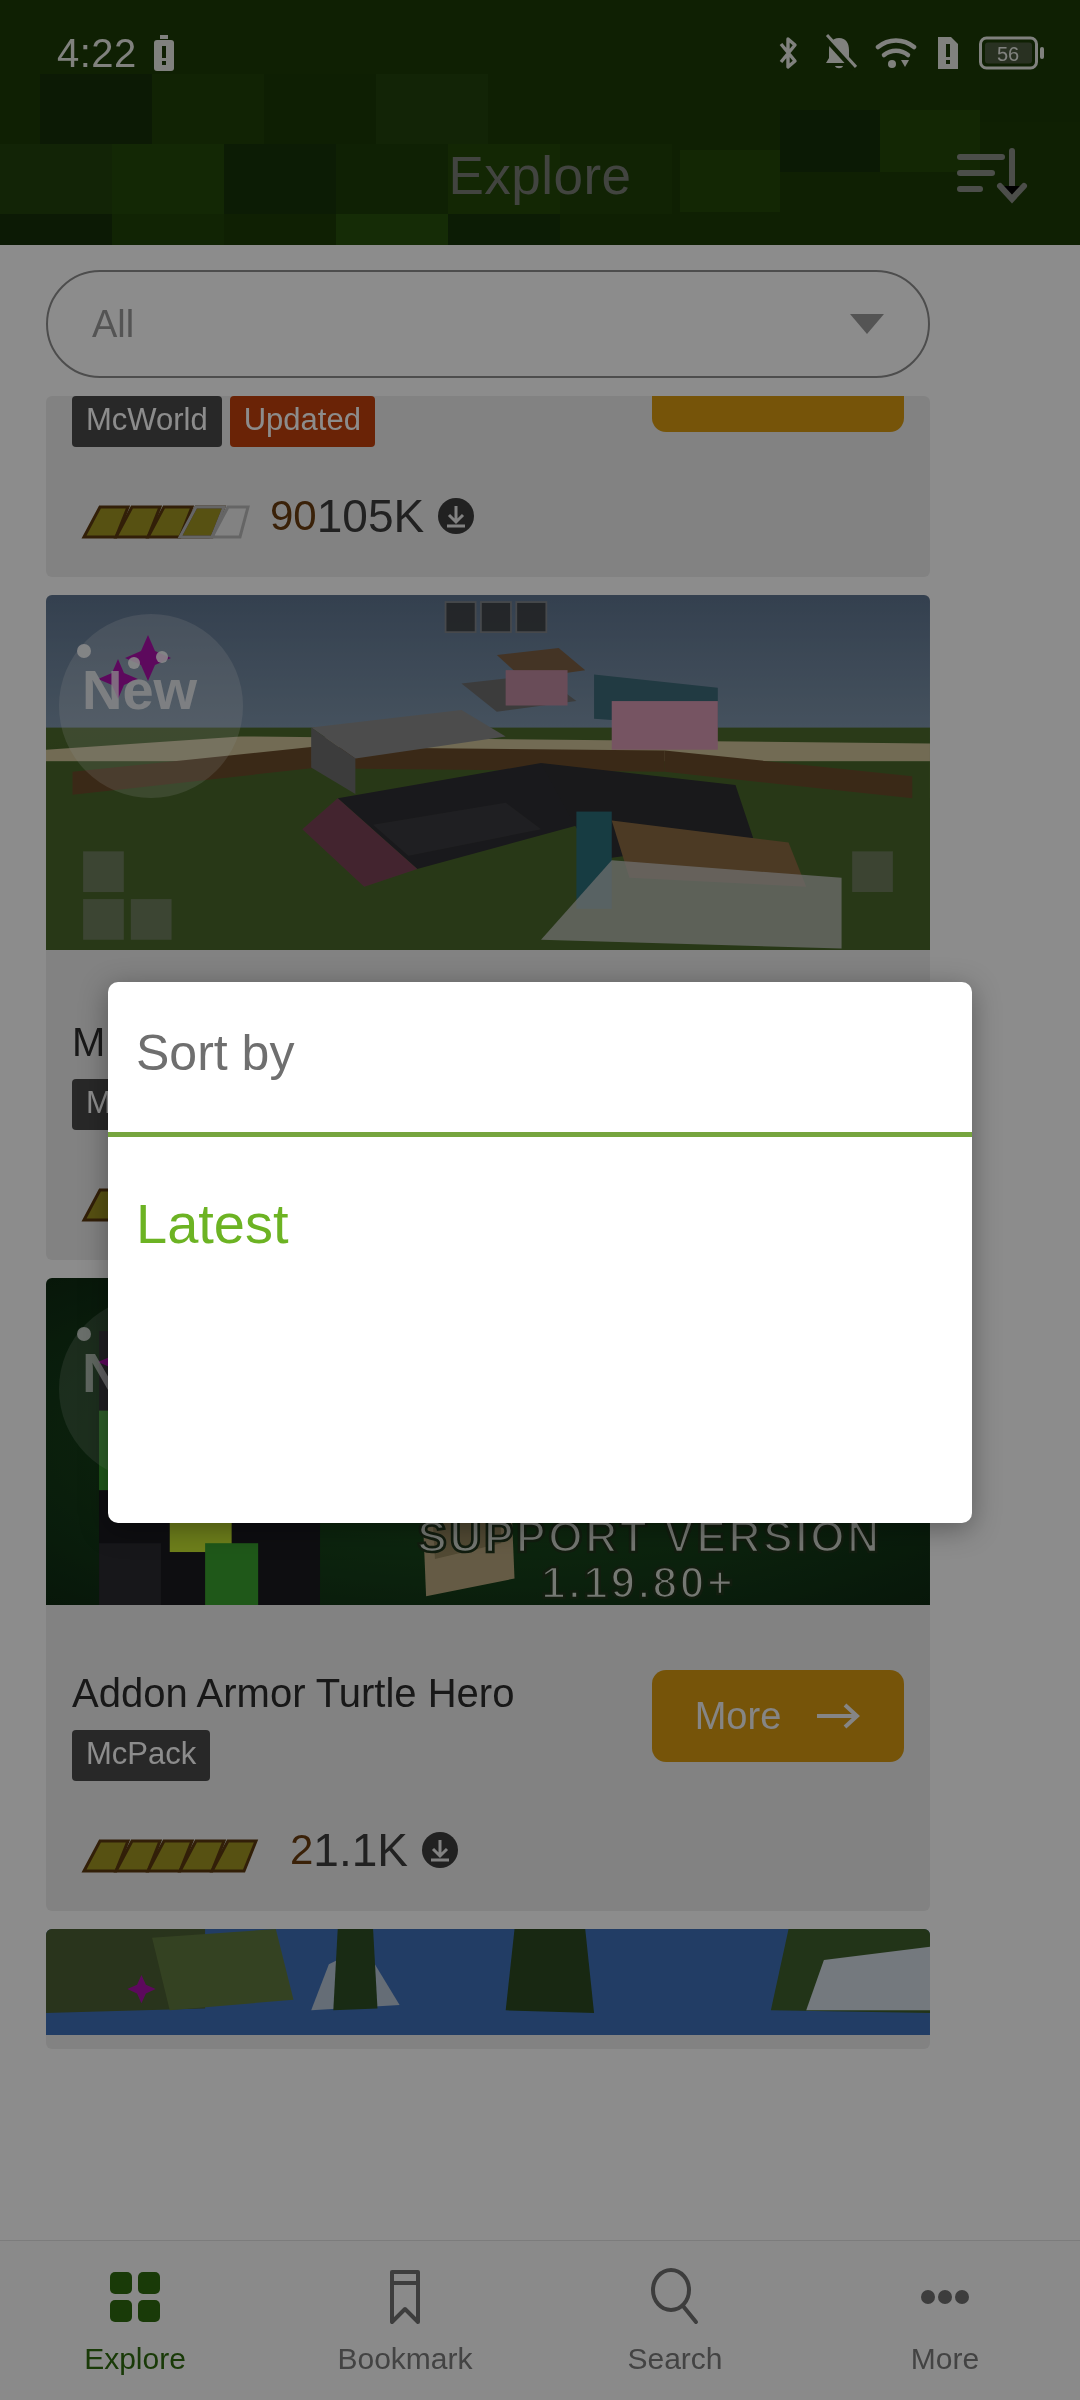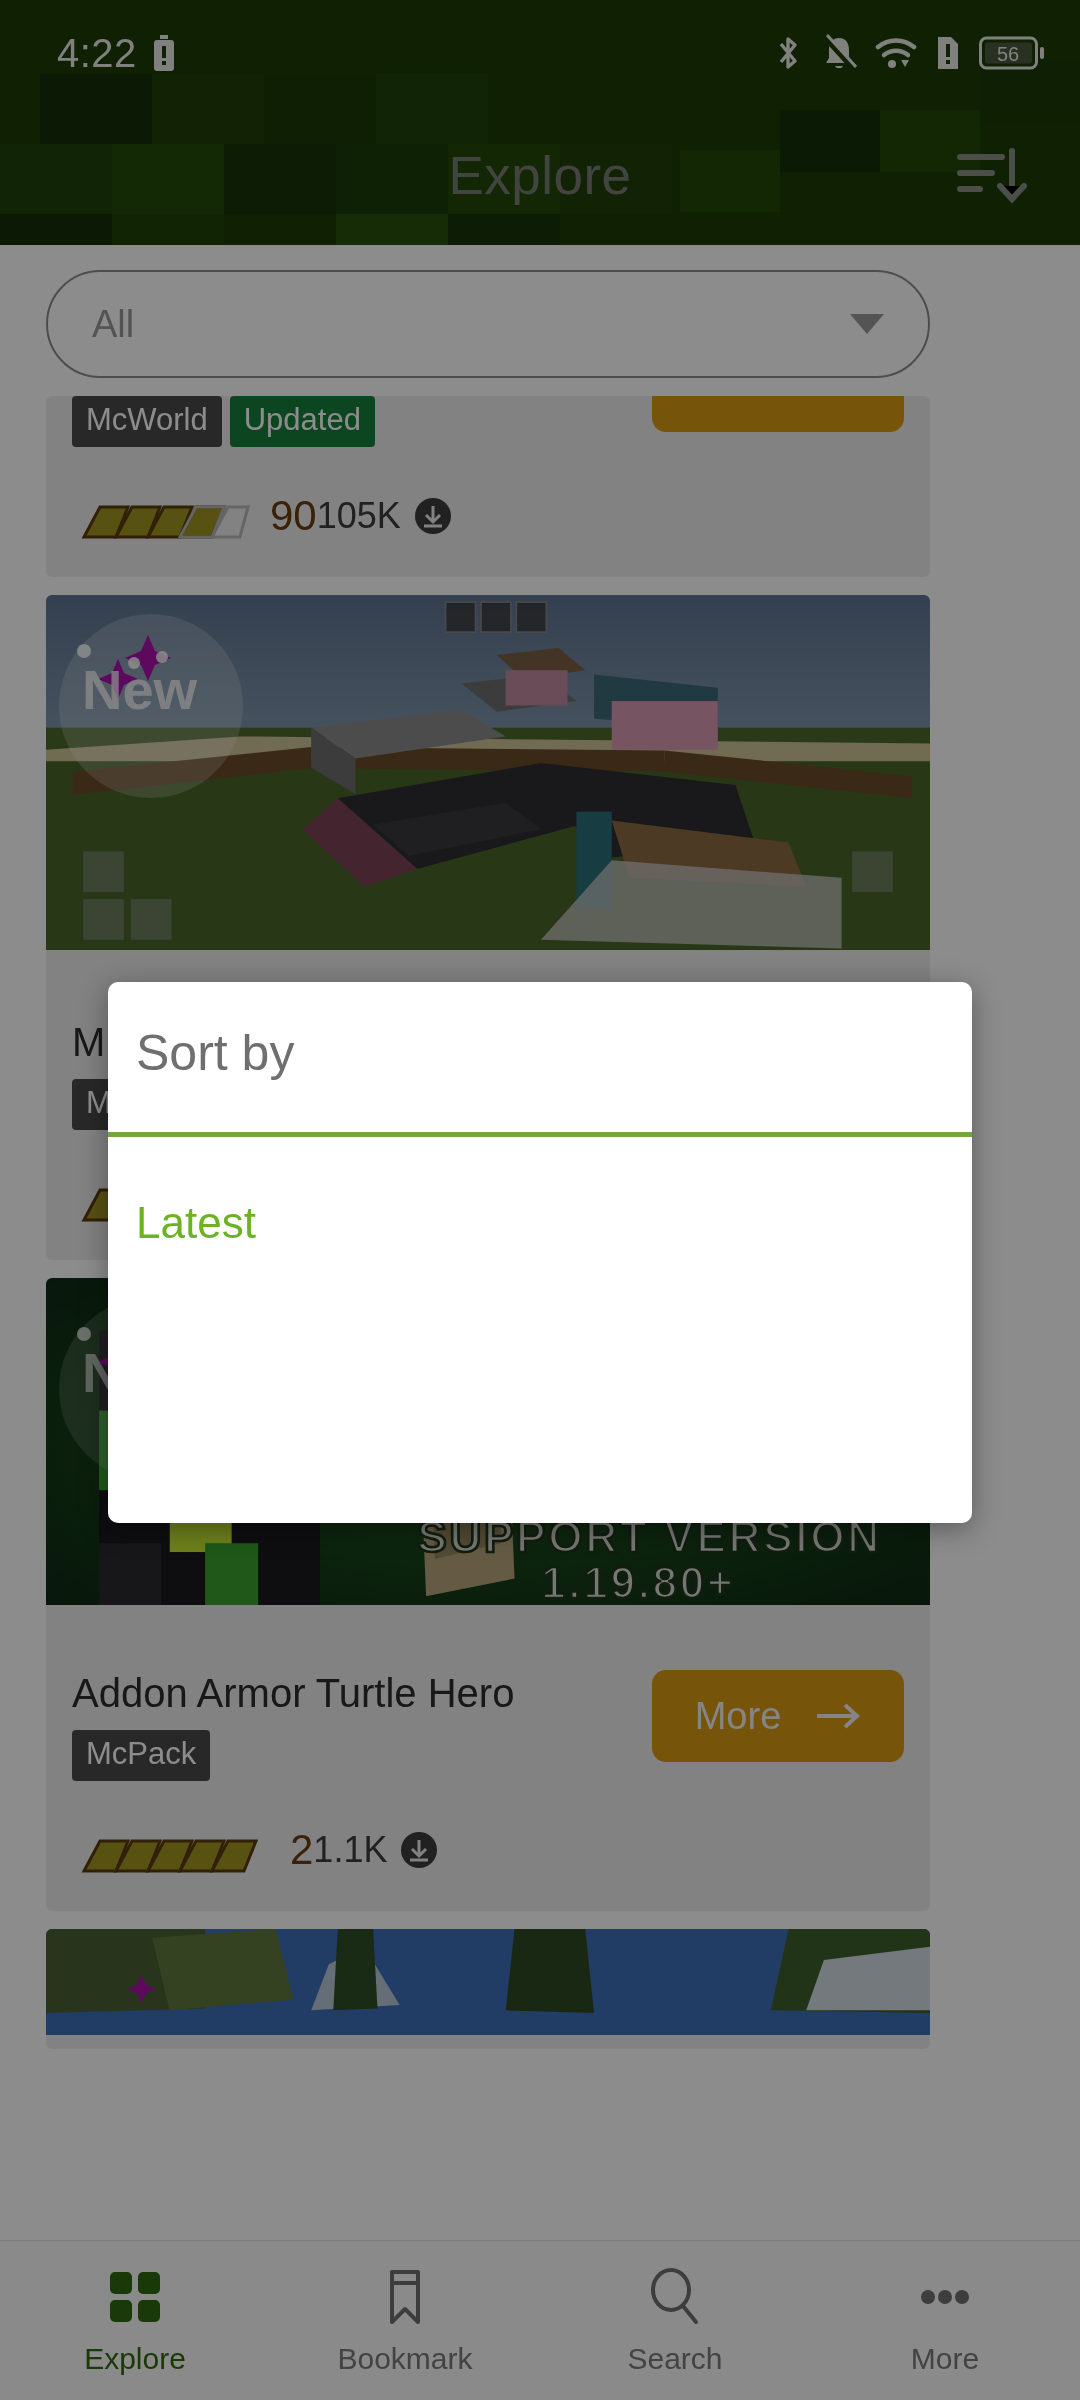--- a/index.html
+++ b/index.html
@@ -61,34 +61,34 @@
   .card{
     margin:18px 46px 0 46px; background:#ededed; border-radius:6px; overflow:hidden;
   }
   .card-img{ width:100%; position:relative; overflow:hidden; }
   .card-body{ padding:22px 26px 26px 26px; }
   .card-toprow{ display:flex; align-items:flex-start; justify-content:space-between; }
   .card-title{ font-size:40px; color:#2d2d2d; line-height:1.15; }
   .tags{ display:flex; gap:8px; margin-top:14px; }
   .tag{ font-size:31px; color:#ffffff; padding:6px 14px 9px 14px; border-radius:4px; }
   .tag.gray{ background:#4a4a4a; }
-  .tag.blue{ background:#15803d; }
+  .tag.blue{ background:#c2410c; }
   .tag.navy{ background:#23497f; }
   .more-btn{
     background:#d79a12; border-radius:14px; min-width:252px; height:92px;
     display:flex; align-items:center; justify-content:center; gap:34px;
     color:#f2f2f2; font-size:38px; flex:none;
   }
   .card-footrow{
     display:flex; align-items:center; 
     margin-top:34px;
   }
   .rating{ display:flex; align-items:center; gap:18px; }
   .rating-num{ font-size:42px; color:#6a3c10; }
-  .dl{ display:flex; align-items:center; gap:12px; font-size:36px; color:#3c3c3c; }
+  .dl{ display:flex; align-items:center; gap:12px; font-size:46px; color:#3c3c3c; }
 
   
   .new-badge{ position:absolute; left:10px; top:6px; width:230px; height:230px; }
 
   
   .bottomnav{
     position:absolute; left:0; bottom:0; width:1080px; height:160px;
     background:#fbfbfb; display:flex; align-items:center; z-index:3;
     border-top:1px solid #e2e2e2;
   }
@@ -107,21 +107,21 @@
     display:flex; flex-direction:column;
   }
   .dialog-title{
     padding:42px 0 0 28px; font-size:50px; color:#6f6f6f; flex:none;
     height:150px;
   }
   .dialog-divider{ height:5px; background:#76a53e; flex:none; }
   .dialog-list{ flex:1; padding:30px 0 0 28px; }
   .dialog-item{
     height:112px; display:flex; align-items:center;
-    font-size:44px; color:#9b9b9b;
+    font-size:56px; color:#9b9b9b;
   }
   .dialog-item.selected{ color:#6cb323; }
 
   
   .mc-sky{ position:absolute; inset:0; }
 </style>
 </head>
 <body>
 
 <div id="app">

